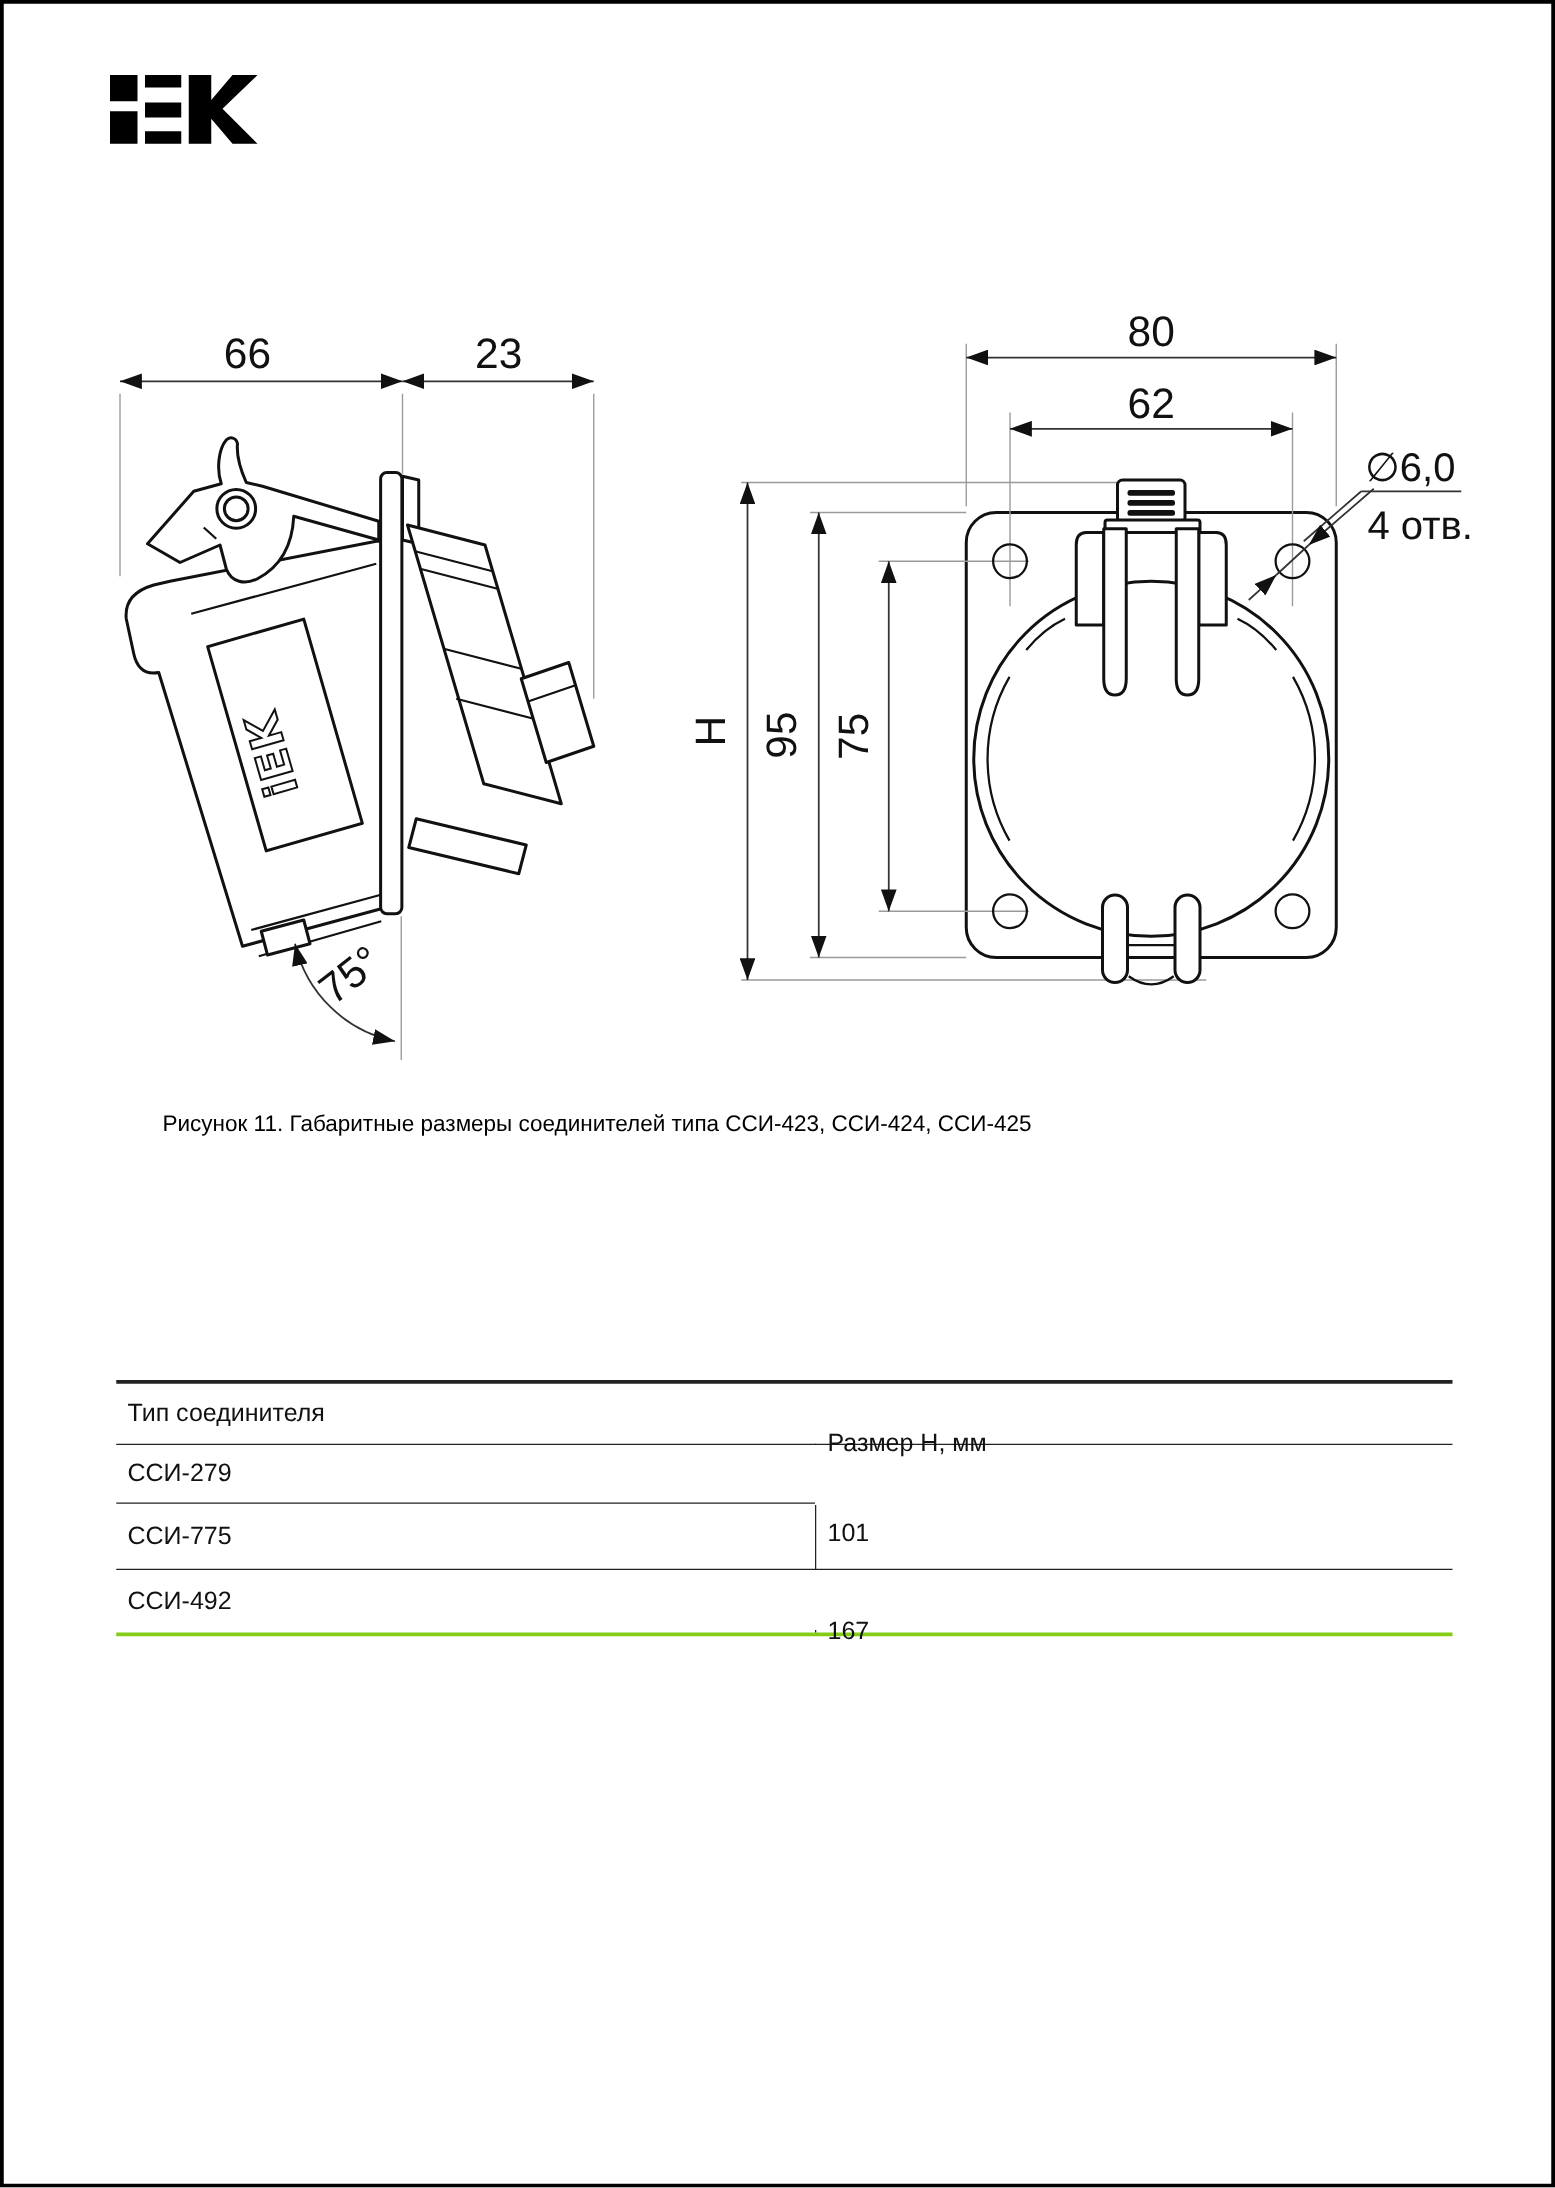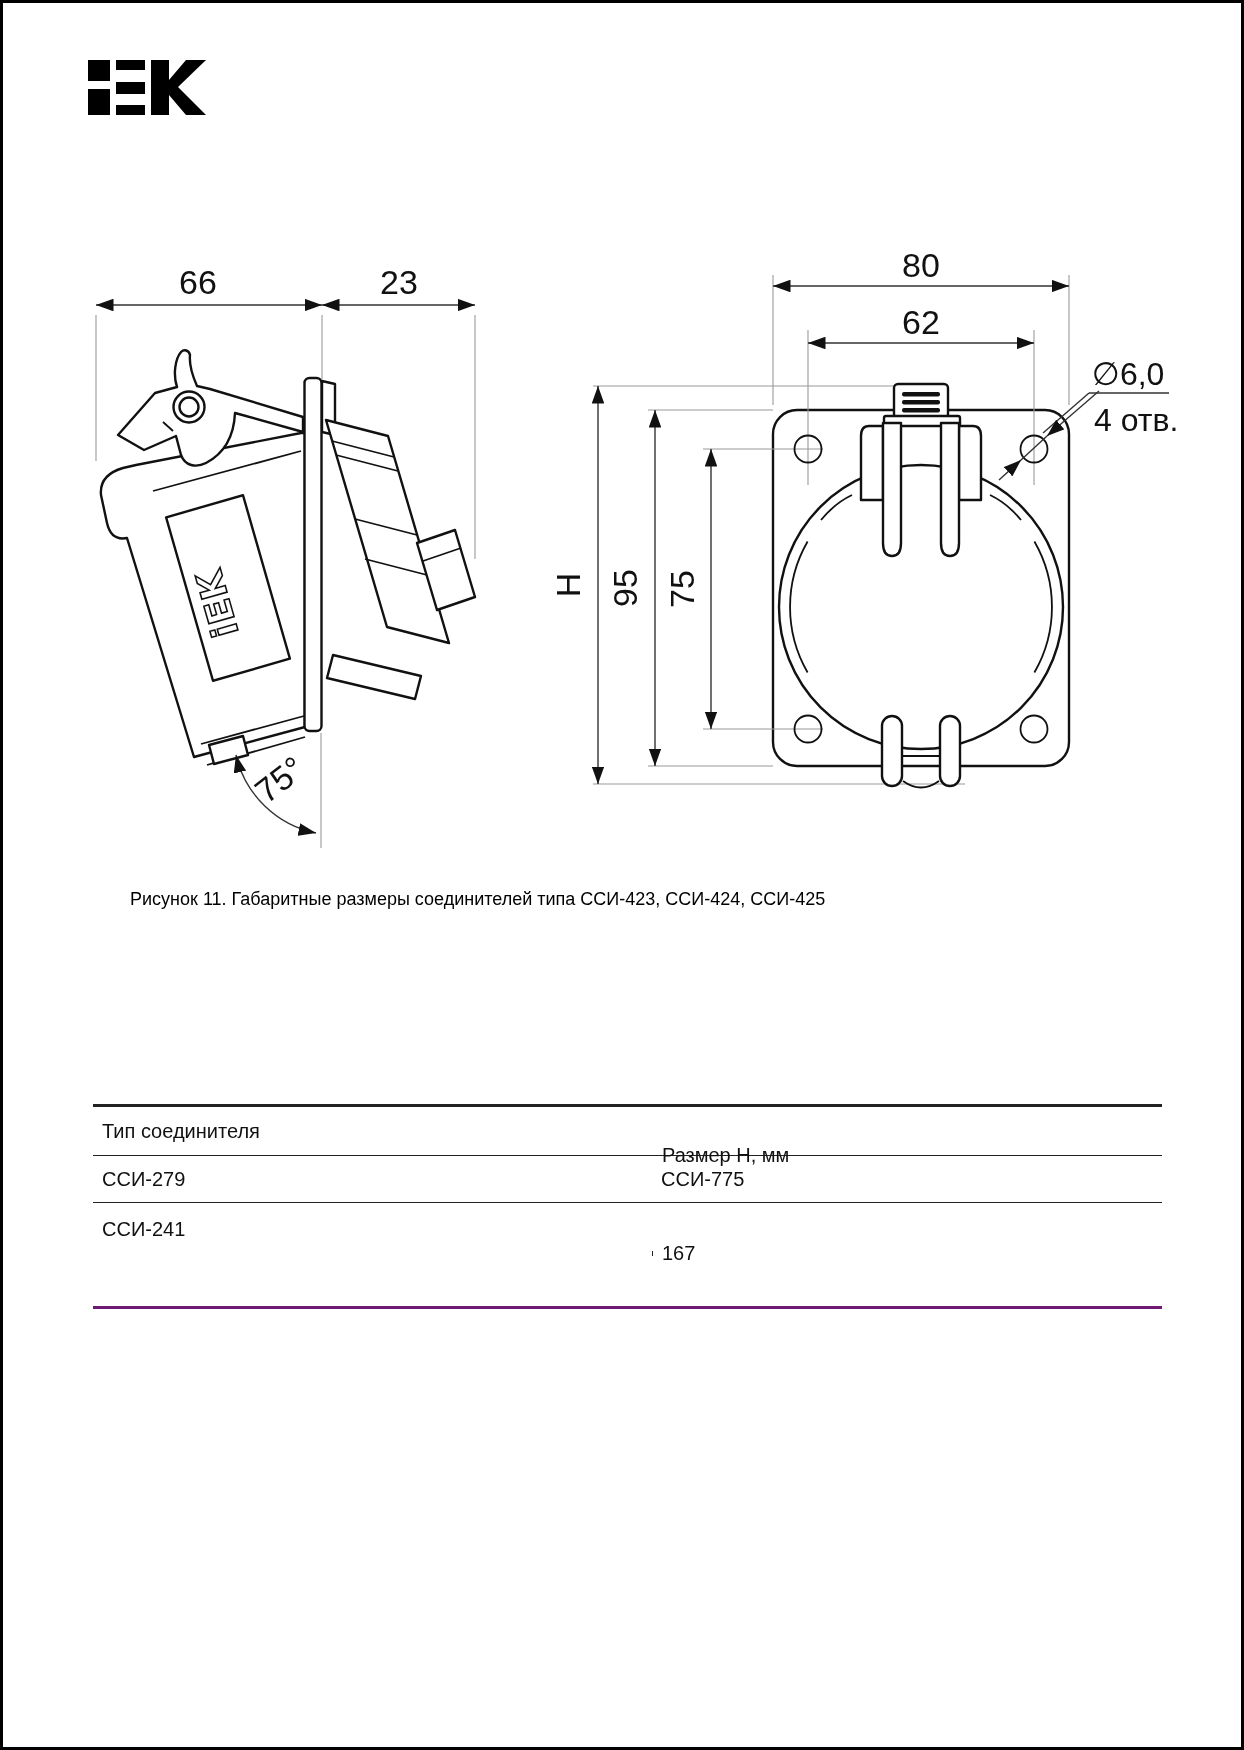--- a/index.html
+++ b/index.html
@@ -22,21 +22,21 @@
   .dimtext{font-family:"Liberation Sans","DejaVu Sans",sans-serif;font-size:34px;fill:#111;}
   .dimtext-sm{font-family:"Liberation Sans","DejaVu Sans",sans-serif;font-size:32px;fill:#111;}
   .logotext{font-family:"DejaVu Sans",sans-serif;font-weight:bold;font-size:36px;
     fill:#fff;stroke:#111;stroke-width:1.6;letter-spacing:1px;}
   #caption{
     position:absolute;left:127px;top:886px;width:1050px;
     font-size:18px;color:#000;
   }
   #spec-table{
     position:absolute;left:90px;top:1101px;width:1069px;
-    border-top:3px solid #222;border-bottom:3px solid #701a75;
+    border-top:3px solid #222;border-bottom:3px solid #84cc16;
     display:grid;
     grid-template-columns:559px 1fr;
     grid-template-rows:49px 47px 53px 50px;
     font-size:20px;
   }
   .cell{display:flex;align-items:center;padding-left:9px;box-sizing:border-box;}
   .cell.right{border-left:1.6px solid #222;margin-top:48px;}
   .rule-b{border-bottom:1.6px solid #222;}
   .h-span{grid-column:2;grid-row:2 / span 2;align-items:flex-start;padding-top:12px;}
 </style>
@@ -190,20 +190,21 @@
     </g>
   </svg>
 
   <div id="caption">Рисунок 11. Габаритные размеры соединителей типа ССИ-423, ССИ-424, ССИ-425</div>
 
   <div id="spec-table">
     <div class="cell rule-b">Тип соединителя</div>
     <div class="cell right rule-b">Размер Н, мм</div>
 
     <div class="cell rule-b">ССИ-279</div>
+    <div class="cell right rule-b h-span">101</div>
 
     <div class="cell rule-b">ССИ-775</div>
 
-    <div class="cell">ССИ-241</div>
+    <div class="cell">ССИ-492</div>
     <div class="cell right">167</div>
   </div>
 
 </div>
 
 </body></html>

